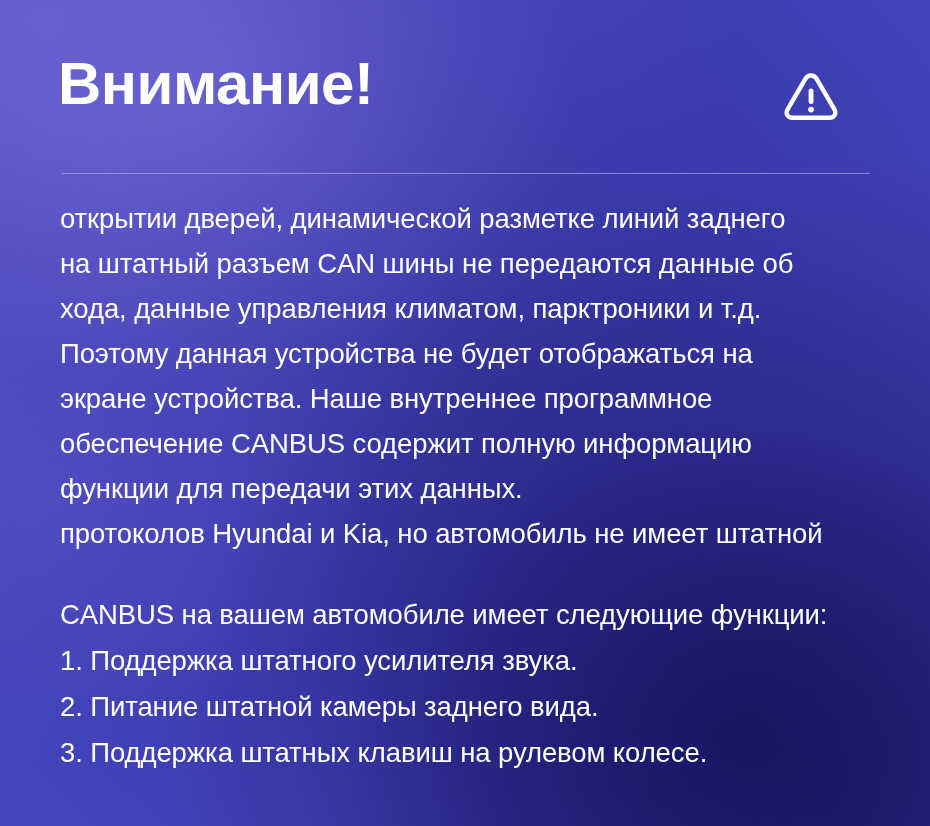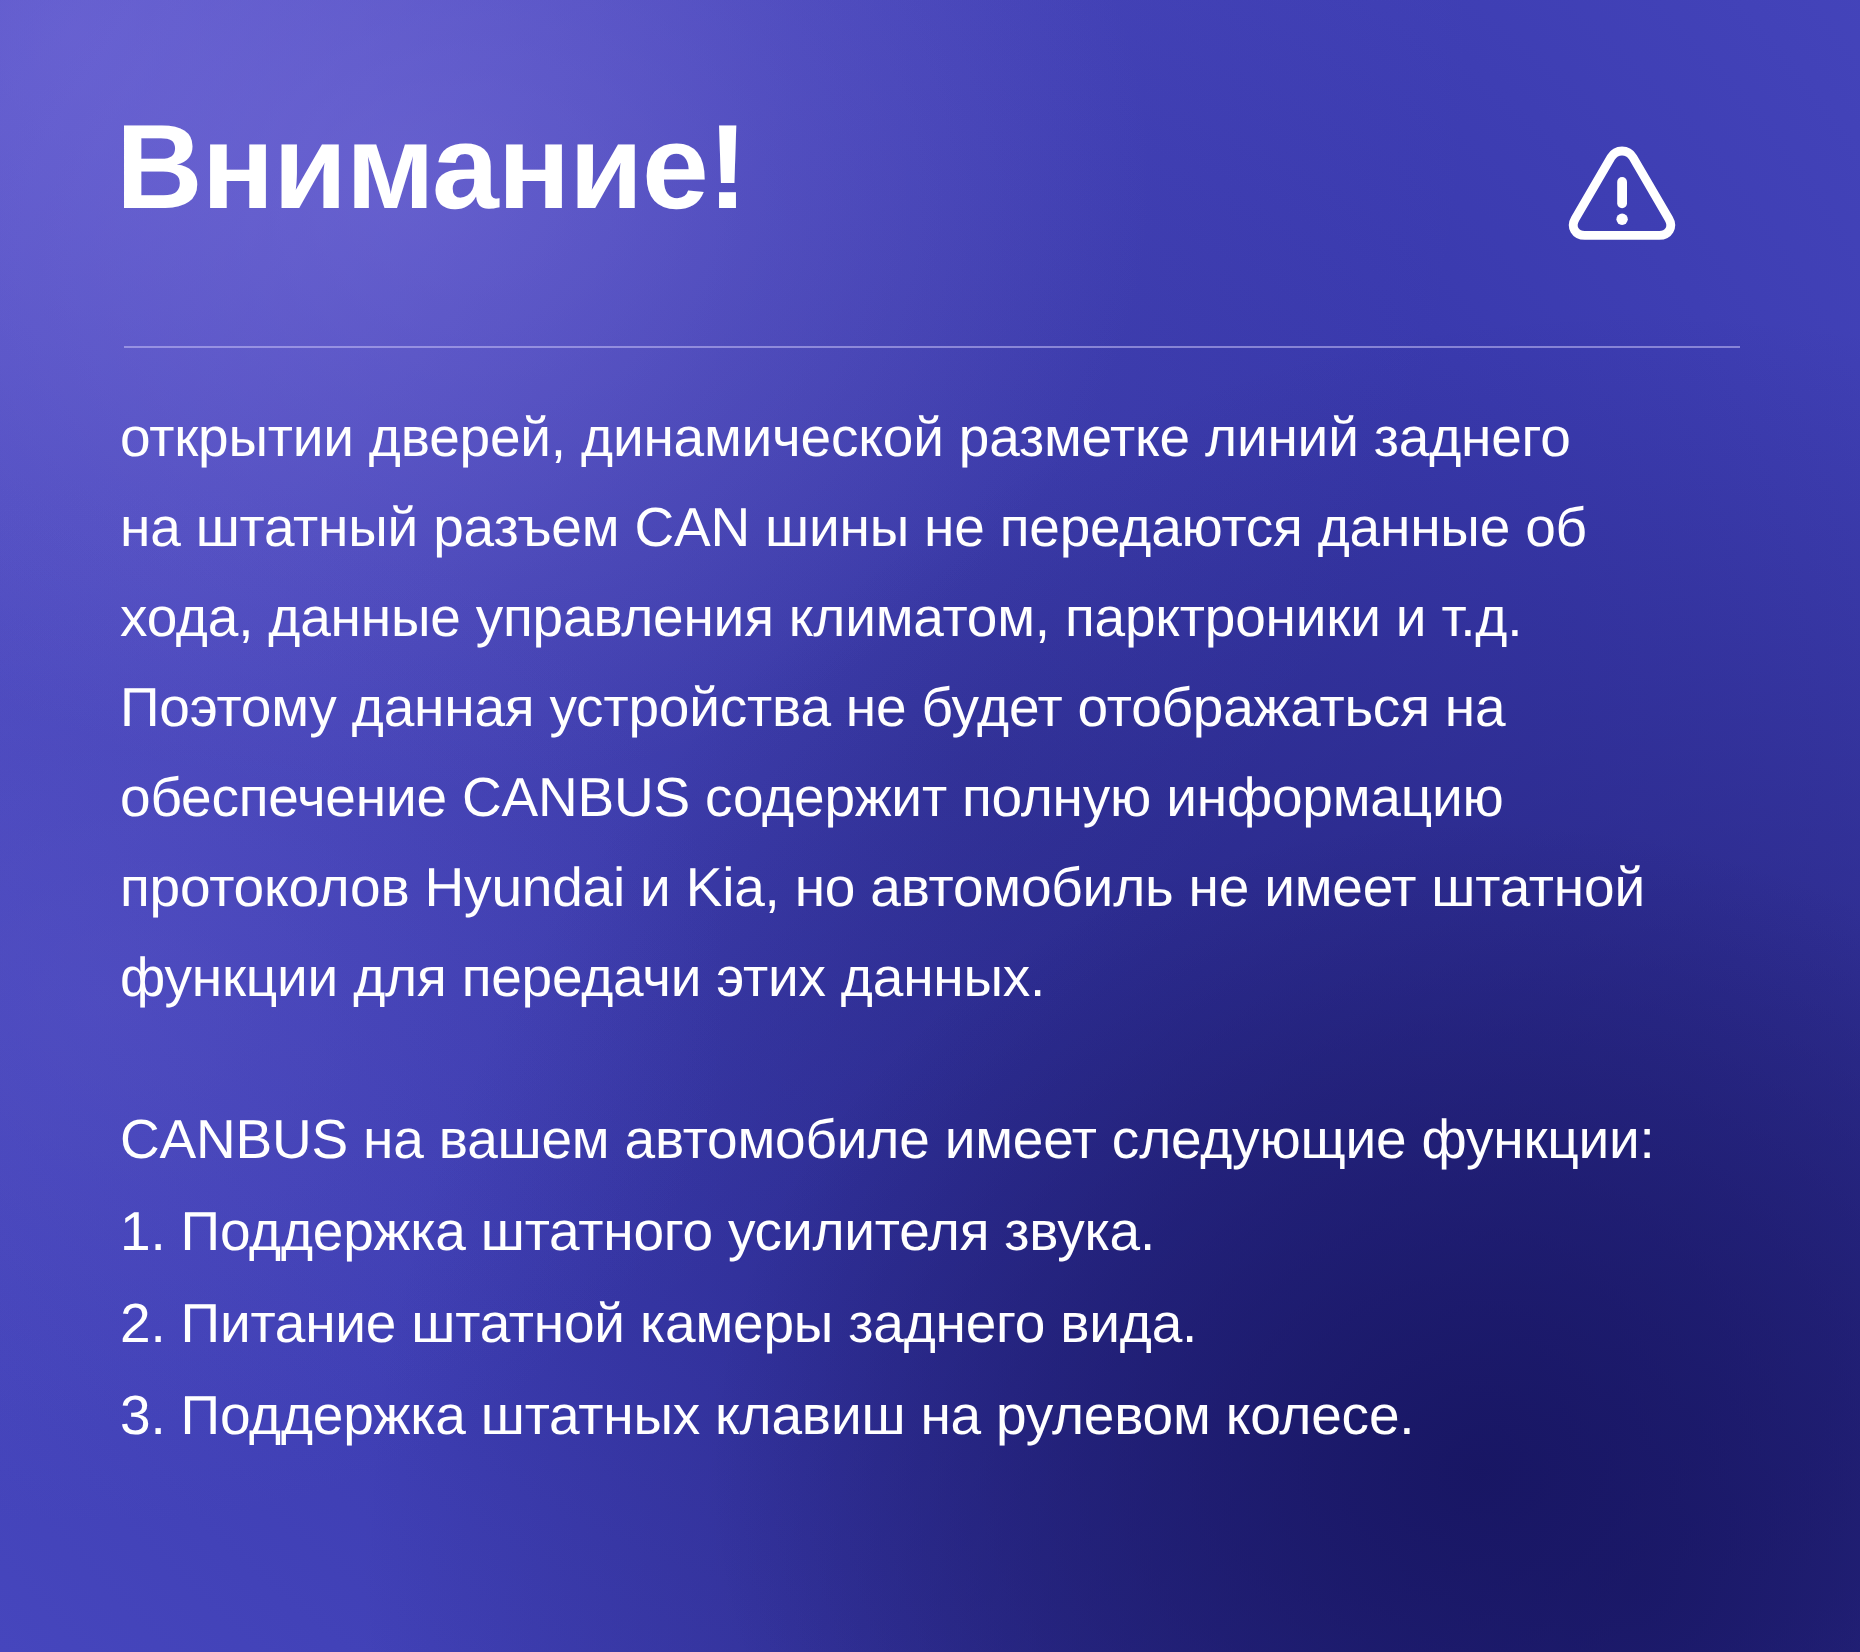--- a/index.html
+++ b/index.html
@@ -152,23 +152,24 @@
       <div id="header-divider"></div>
     </div>
 
     <div id="body-area">
 
       <div id="intro-paragraph" class="para">
         <span class="para-line">открытии дверей, динамической разметке линий заднего</span>
         <span class="para-line">на штатный разъем CAN шины не передаются данные об</span>
         <span class="para-line">хода, данные управления климатом, парктроники и т.д.</span>
         <span class="para-line">Поэтому данная устройства не будет отображаться на</span>
+        <span class="para-line">экране устройства. Наше внутреннее программное</span>
         <span class="para-line">обеспечение CANBUS содержит полную информацию</span>
+        <span class="para-line">функции для передачи этих данных.</span>
         <span class="para-line">протоколов Hyundai и Kia, но автомобиль не имеет штатной</span>
-        <span class="para-line">функции для передачи этих данных.</span>
       </div>
 
       <div id="features-block">
         <div class="para">CANBUS на вашем автомобиле имеет следующие функции:</div>
         <ul id="features-list" class="para">
           <li>1. Поддержка штатного усилителя звука.</li>
           <li>2. Питание штатной камеры заднего вида.</li>
           <li>3. Поддержка штатных клавиш на рулевом колесе.</li>
         </ul>
       </div>

